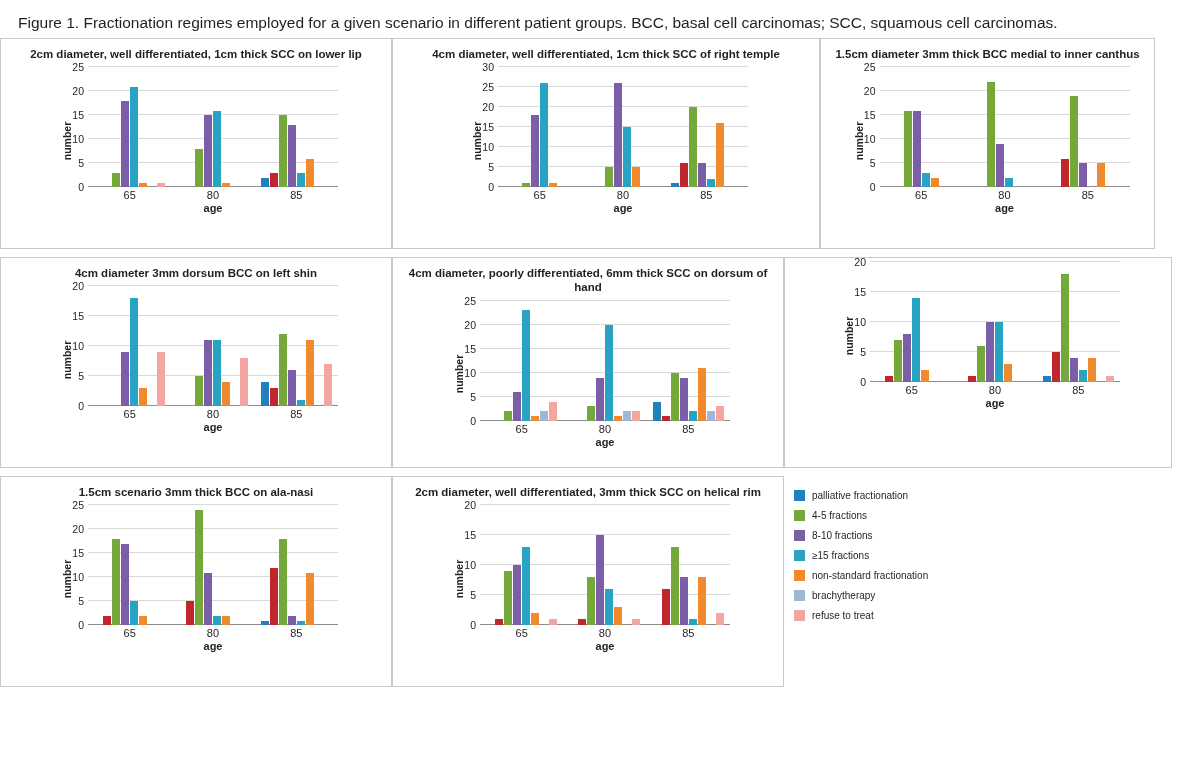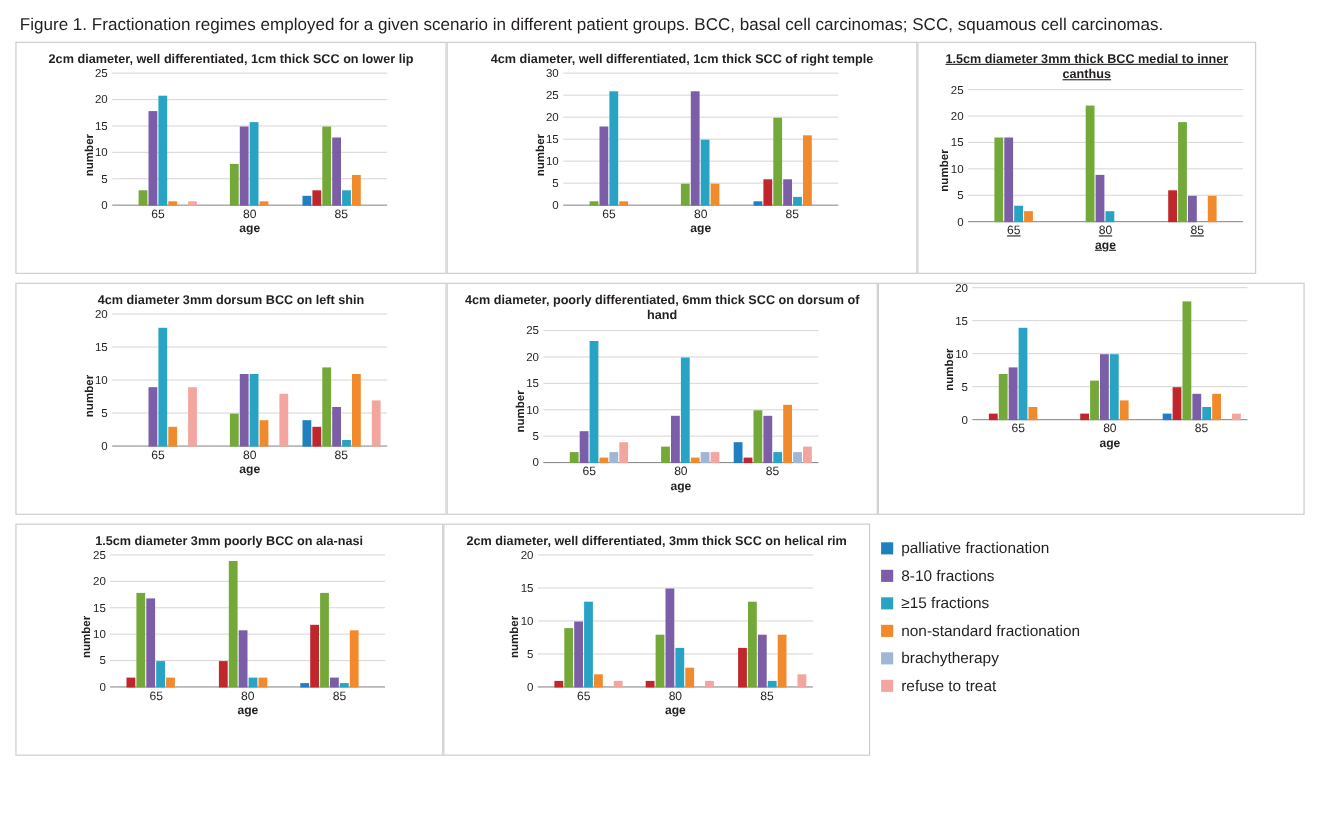--- a/index.html
+++ b/index.html
@@ -1,35 +1,35 @@
 <!DOCTYPE html>
 <html><head>
 <meta charset="utf-8">
 <style>
   html,body{margin:0;padding:0;background:#ffffff;}
   body{width:1200px;height:761px;font-family:"Liberation Sans", sans-serif;color:#231f20;overflow:hidden;}
   .caption{padding:12px 18px 4px 18px;font-size:15.5px;line-height:1.42;text-align:justify;color:#231f20;}
-  .figwrap{padding:0 14px;}
+  .figwrap{padding:0 0;}
   .grid-row{display:flex;gap:0;margin-bottom:8px;}
   .panel{border:1px solid #c9c9c9;box-sizing:border-box;position:relative;background:#fff;}
   .panel-title{text-align:center;font-size:11.5px;font-weight:bold;line-height:1.25;padding:8px 10px 2px 10px;color:#231f20;}
   .plot{position:relative;margin:4px auto 0 auto;}
   .yaxis-label{position:absolute;left:2px;top:50%;transform:translateY(-50%) rotate(-90deg);transform-origin:center;font-size:10.5px;font-weight:bold;white-space:nowrap;}
   .xaxis-label{text-align:center;font-size:11px;font-weight:bold;margin-top:1px;}
   .chart-area{position:relative;box-sizing:border-box;}
   .gridline{position:absolute;left:0;right:0;border-top:1px solid #d9d9d9;}
   .gridline.base{border-top:1px solid #8c8c8c;}
   .ytick{position:absolute;right:calc(100% + 4px);font-size:10.5px;transform:translateY(-50%);white-space:nowrap;color:#231f20;}
   .bars{position:absolute;left:0;right:0;bottom:0;top:0;display:flex;}
   .group{flex:1;display:flex;align-items:flex-end;justify-content:center;gap:1px;height:100%;}
   .bar{width:8px;}
   .xticks{display:flex;margin-top:2px;}
   .xtick{flex:1;text-align:center;font-size:11px;}
   .legend{padding-top:14px;padding-left:10px;}
-  .legend-item{display:flex;align-items:center;gap:7px;margin-bottom:9px;font-size:14px;}
+  .legend-item{display:flex;align-items:center;gap:7px;margin-bottom:9px;font-size:10px;}
   .swatch{width:11px;height:11px;flex:none;}
 </style>
 </head>
 <body>
 
 <div class="caption">Figure 1. Fractionation regimes employed for a given scenario in different patient groups. BCC, basal cell carcinomas; SCC, squamous cell carcinomas.</div>
 
 <div class="figwrap">
   <div class="grid-row">
     <div class="panel" style="width:392px;height:211px;">
@@ -143,21 +143,21 @@
             </div>
           </div>
           <div class="xticks" style="margin-left: 42px; width: 250px;">
             <div class="xtick">65</div>
             <div class="xtick">80</div>
             <div class="xtick">85</div>
           </div>
           <div class="xaxis-label" style="margin-left: 42px; width: 250px;">age</div>
         </div>
       </div>
-    <div class="panel" style="width:308px;height:211px;text-decoration:underline;">
+    <div class="panel" style="width:335px;height:211px;">
         <div class="panel-title">1.5cm diameter 3mm thick BCC medial to inner canthus</div>
         <div class="plot" style="width: 300px;">
           <div class="yaxis-label">number</div>
           <div class="chart-area" style="height: 120px; margin-left: 42px; width: 250px;">
             <div class="gridline base" style="bottom: 0px;"></div>
             <div class="ytick" style="bottom: 0px; transform: translateY(50%);">0</div>
             <div class="gridline" style="bottom: 24px;"></div>
             <div class="ytick" style="bottom: 24px; transform: translateY(50%);">5</div>
             <div class="gridline" style="bottom: 48px;"></div>
             <div class="ytick" style="bottom: 48px; transform: translateY(50%);">10</div>
@@ -375,21 +375,21 @@
             <div class="xtick">65</div>
             <div class="xtick">80</div>
             <div class="xtick">85</div>
           </div>
           <div class="xaxis-label" style="margin-left: 42px; width: 250px;">age</div>
         </div>
       </div>
   </div>
   <div class="grid-row">
     <div class="panel" style="width:392px;height:211px;">
-        <div class="panel-title">1.5cm diameter 3mm poorly BCC on ala-nasi</div>
+        <div class="panel-title">1.5cm scenario 3mm thick BCC on ala-nasi</div>
         <div class="plot" style="width: 300px;">
           <div class="yaxis-label">number</div>
           <div class="chart-area" style="height: 120px; margin-left: 42px; width: 250px;">
             <div class="gridline base" style="bottom: 0px;"></div>
             <div class="ytick" style="bottom: 0px; transform: translateY(50%);">0</div>
             <div class="gridline" style="bottom: 24px;"></div>
             <div class="ytick" style="bottom: 24px; transform: translateY(50%);">5</div>
             <div class="gridline" style="bottom: 48px;"></div>
             <div class="ytick" style="bottom: 48px; transform: translateY(50%);">10</div>
             <div class="gridline" style="bottom: 72px;"></div>
@@ -494,20 +494,24 @@
           </div>
           <div class="xaxis-label" style="margin-left: 42px; width: 250px;">age</div>
         </div>
       </div>
     <div class="legend" style="width:388px;">
         <div class="legend-item">
           <span class="swatch" style="background: rgb(31, 127, 191);"></span>
           <span>palliative fractionation</span>
         </div>
         <div class="legend-item">
+          <span class="swatch" style="background: rgb(116, 169, 57);"></span>
+          <span>4-5 fractions</span>
+        </div>
+        <div class="legend-item">
           <span class="swatch" style="background: rgb(123, 94, 167);"></span>
           <span>8-10 fractions</span>
         </div>
         <div class="legend-item">
           <span class="swatch" style="background: rgb(41, 163, 195);"></span>
           <span>≥15 fractions</span>
         </div>
         <div class="legend-item">
           <span class="swatch" style="background: rgb(240, 138, 44);"></span>
           <span>non-standard fractionation</span>

